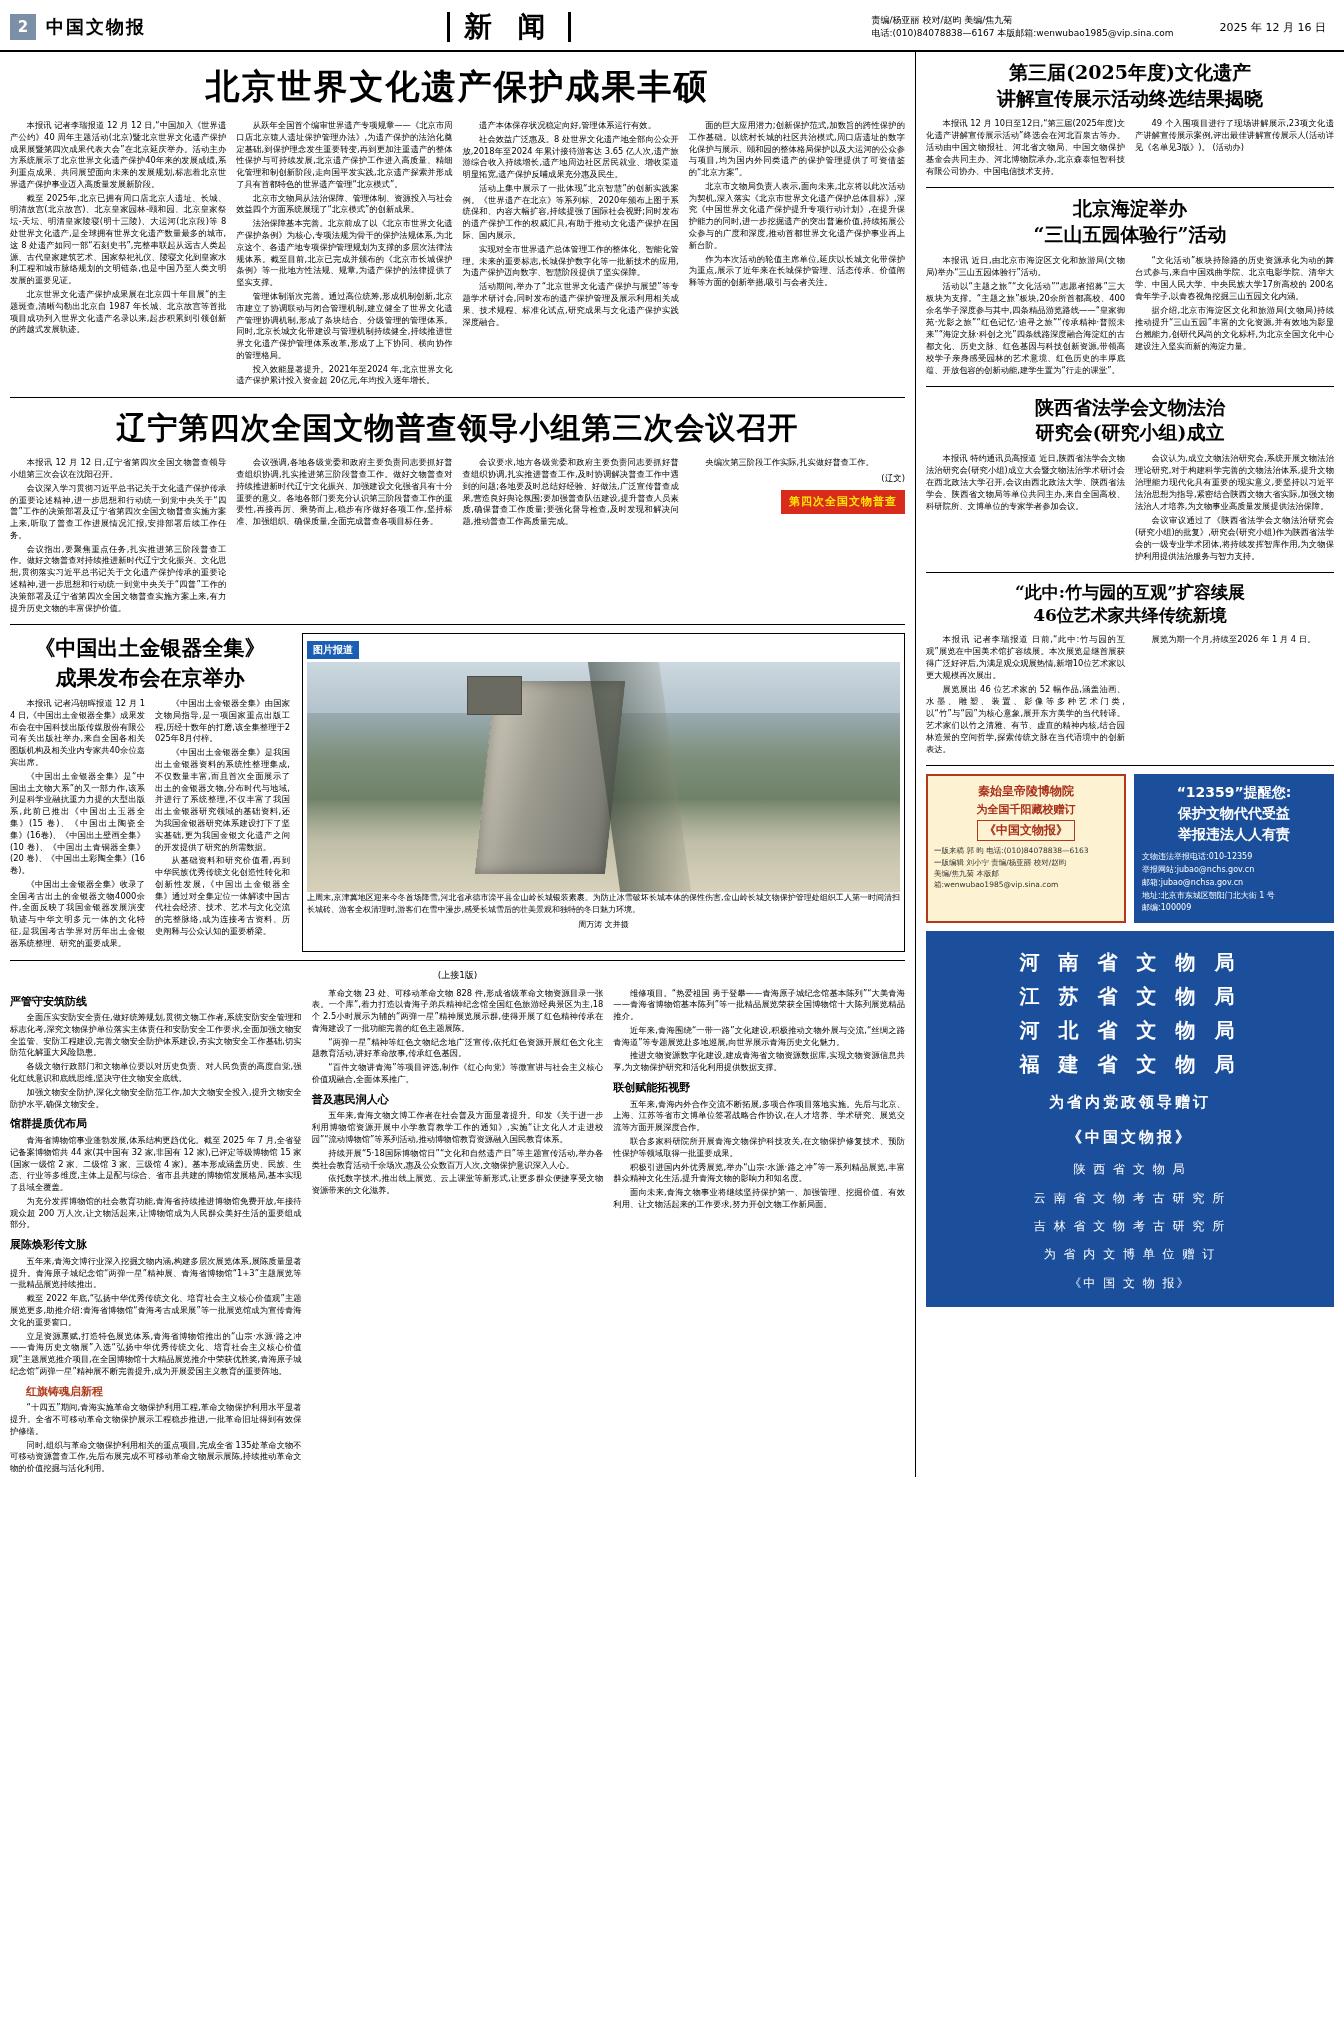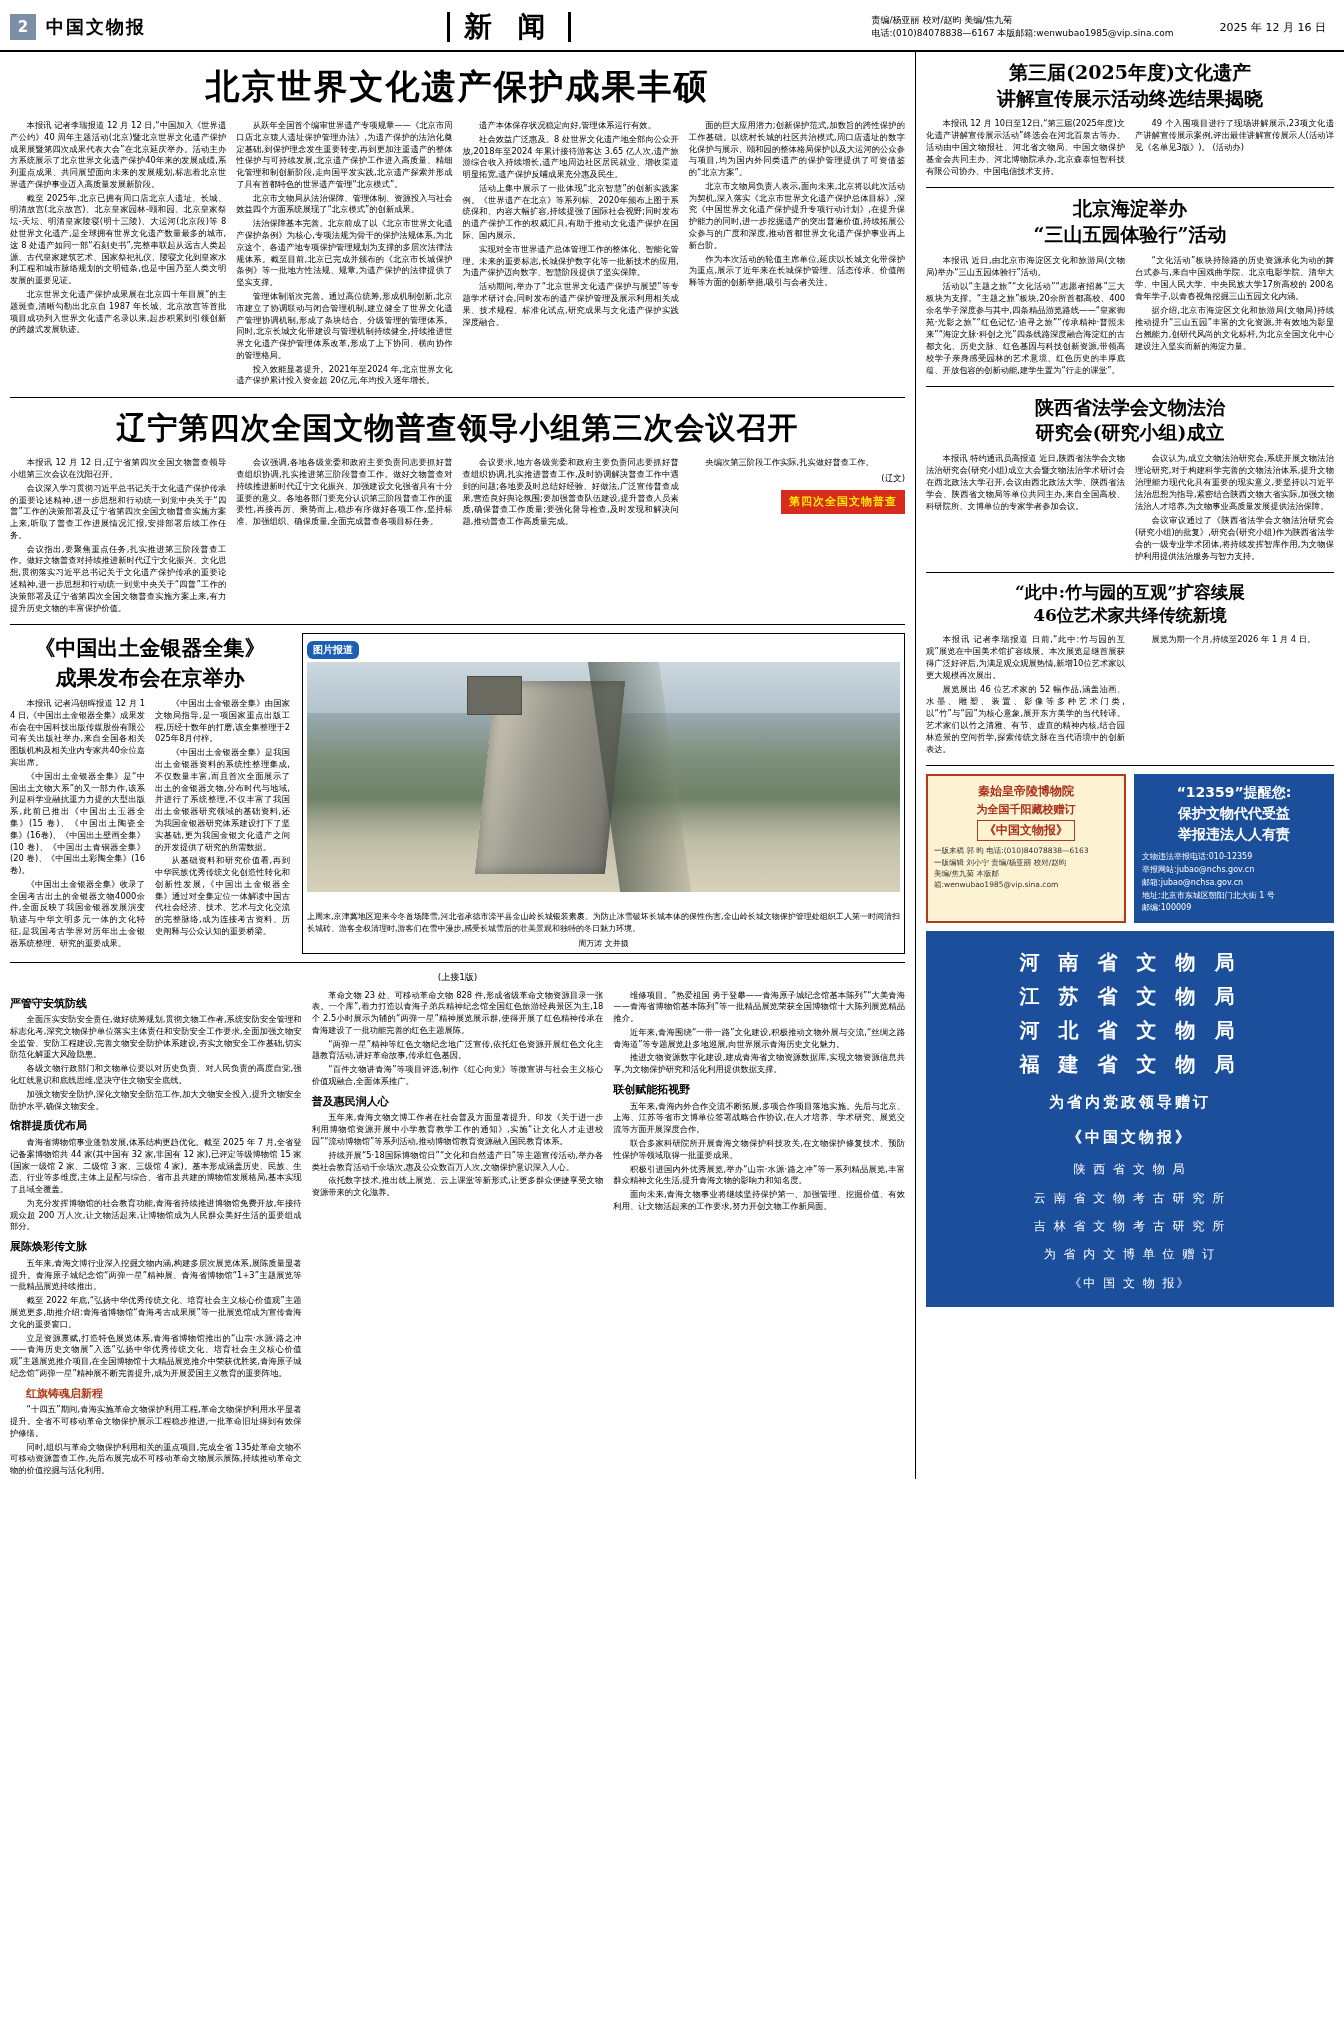--- a/index.html
+++ b/index.html
@@ -77,21 +77,21 @@
     margin:8px 0 6px 0;
   }
   .r-head.small{font-size:17px;}
   .r-text{font-size:8.3px;line-height:1.45;text-align:justify;word-break:break-all;}
   .r-text p{margin:0 0 2px 0;text-indent:2em;}
 
   
   .photo-block{border:1px solid #000;padding:4px;box-sizing:border-box;}
   .photo-tag{
     display:inline-block;background:#1a5fb4;color:#fff;font-size:10px;
-    padding:2px 6px;font-weight:bold;margin-bottom:3px;border-radius:6px;
+    padding:2px 6px;font-weight:bold;margin-bottom:3px;
   }
   .photo-img{
     width:100%;height:230px;
     background:
       linear-gradient(180deg,#b9c6cf 0%,#9fb0bd 18%,#7d8f7a 42%,#6f8268 60%,#cfc9b4 78%,#e3ddcc 100%);
     position:relative;overflow:hidden;
   }
   .photo-img .wall{
     position:absolute;left:30%;top:8%;width:22%;height:84%;
     background:linear-gradient(100deg,#cfcabb 0%,#9d9b90 40%,#74756d 100%);
@@ -108,21 +108,21 @@
     background:#6b6a60;border:1px solid #4d4c45;
   }
   .photo-img .sky{
     position:absolute;left:0;top:0;width:100%;height:22%;
     background:linear-gradient(180deg,#cdd8e0,#b3c2cb);
   }
   .photo-img .ridge{
     position:absolute;left:0;bottom:0;width:100%;height:40%;
     background:linear-gradient(180deg,rgba(120,135,110,.4),rgba(215,208,186,.95));
   }
-  .photo-cap{font-size:8px;line-height:1.45;text-align:justify;margin-top:19px;word-break:break-all;}
+  .photo-cap{font-size:8px;line-height:1.45;text-align:justify;margin-top:0;word-break:break-all;}
   .photo-credit{font-size:8px;text-align:center;margin-top:3px;}
 
   .survey-badge{
     display:inline-block;background:#d92b1c;color:#ffe600;font-weight:bold;
     font-size:11px;padding:4px 8px;letter-spacing:1px;
   }
   .sign{text-align:right;font-size:8.5px;margin-top:3px;}
 
   
   .box-yellow{

